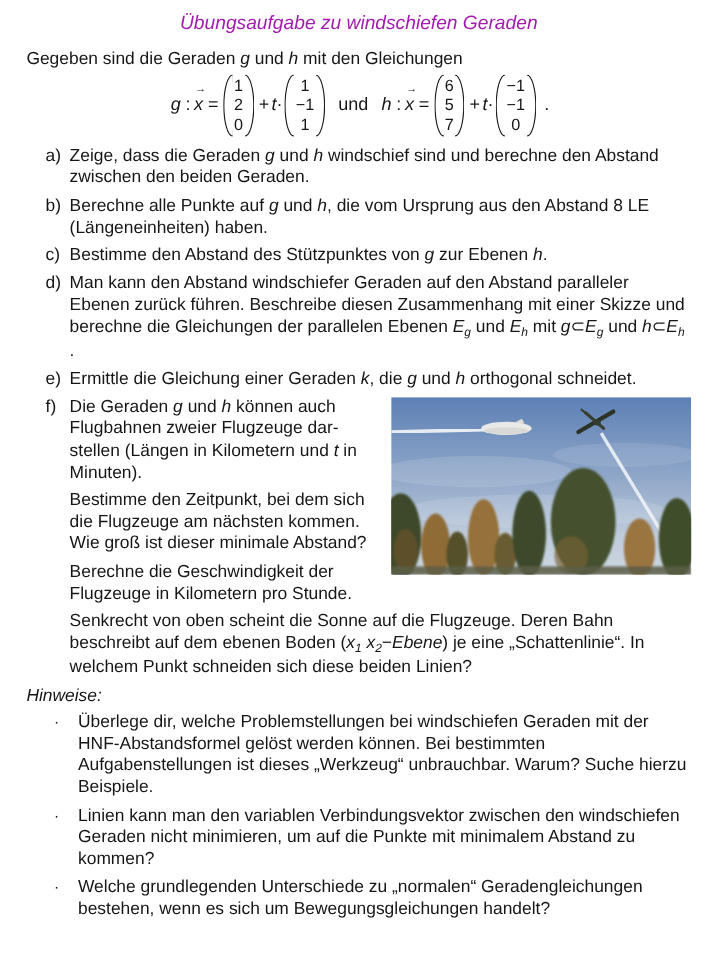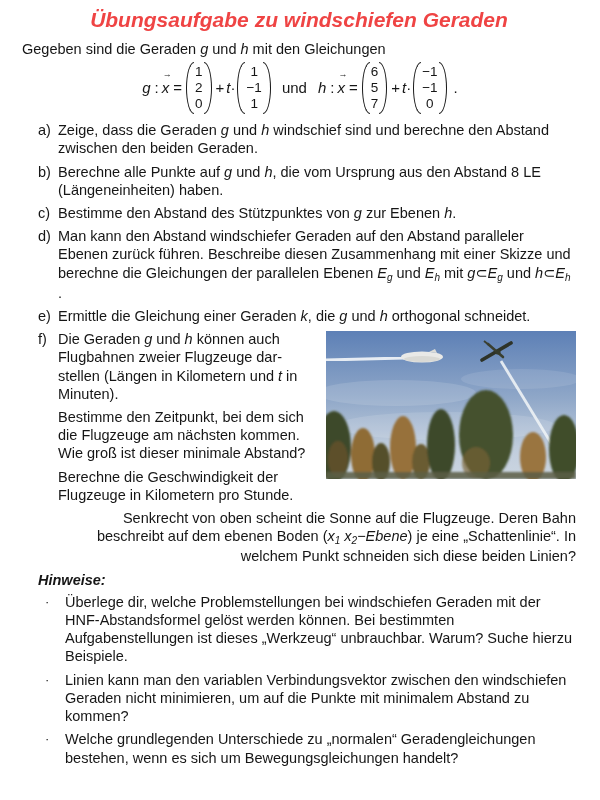--- a/index.html
+++ b/index.html
@@ -3,22 +3,22 @@
 <meta charset="utf-8">
 <style>
   html,body{margin:0;padding:0;background:#e8e8e8;}
   .page{
     width:600px;height:800px;margin:0 auto;background:#ffffff;
     font-family:"Liberation Sans", sans-serif;
     font-size:14.5px;line-height:18.2px;color:#161616;
     padding:5px 24px 0 22px;box-sizing:border-box;overflow:hidden;
   }
   .title{
-    text-align:center;font-size:21px;line-height:26px;
-    font-weight:bold;font-style:italic;margin:2px 0 7px;color:#ef4444;
+    text-align:center;font-size:16px;line-height:26px;
+    font-weight:normal;font-style:italic;margin:2px 0 7px;color:#a21caf;
   }
   .intro{margin:4px 0 2px;}
   .i{font-style:italic;}
   .sub{font-style:italic;font-size:10px;position:relative;top:3px;}
 
   
   .equation{
     display:flex;align-items:center;justify-content:center;
     margin:3px 0 6px;font-size:15px;
   }
@@ -42,27 +42,27 @@
   .vec::after{right:0;border-left:none;border-top-right-radius:8px 26px;border-bottom-right-radius:8px 26px;}
   .und{margin:0 9px;}
   .period{margin-left:5px;align-self:center;}
 
   
   .items{margin-left:16px;}
   .item{display:flex;margin-bottom:5px;}
   .item-label{width:20px;flex:none;}
   .item-body{flex:1;min-width:0;}
   .item-body p{margin:0 0 5px;}
-  .item-body p:last-child{margin-bottom:0;text-align:right;}
+  .item-body p:last-child{margin-bottom:0;}
   .photo{
     float:right;width:250px;height:148px;margin:1px 0 5px 10px;display:block;
   }
 
   
-  .hinweise-heading{font-weight:bold;font-style:italic;margin:3px 16px 4px;}
+  .hinweise-heading{font-weight:normal;font-style:italic;margin:3px 0 4px;}
   .bullet{display:flex;margin:0 0 5px 16px;}
   .bullet-marker{width:20px;flex:none;padding-left:7px;font-size:13px;}
   .bullet-body{flex:1;}
 </style>
 </head>
 <body>
 
 <div class="page">
 
   <h1 class="title">Übungsaufgabe zu windschiefen Geraden</h1>

